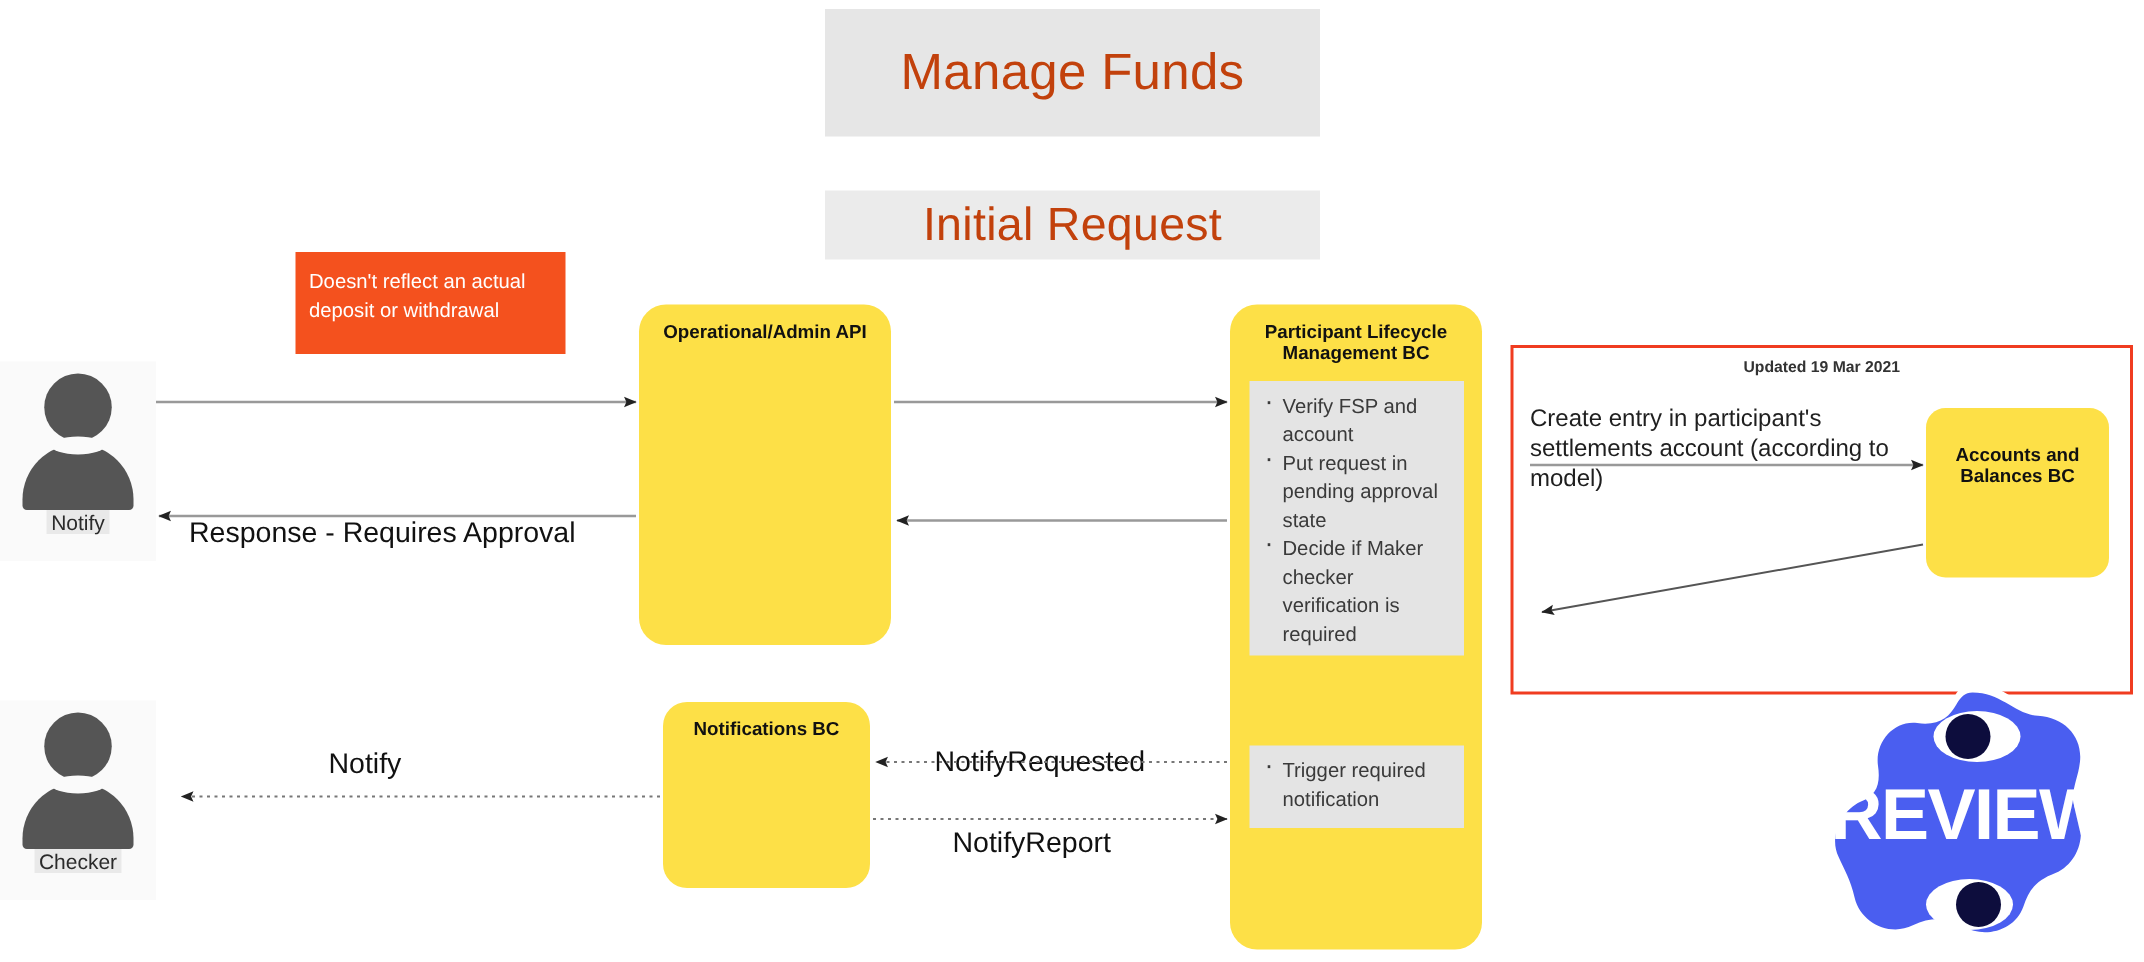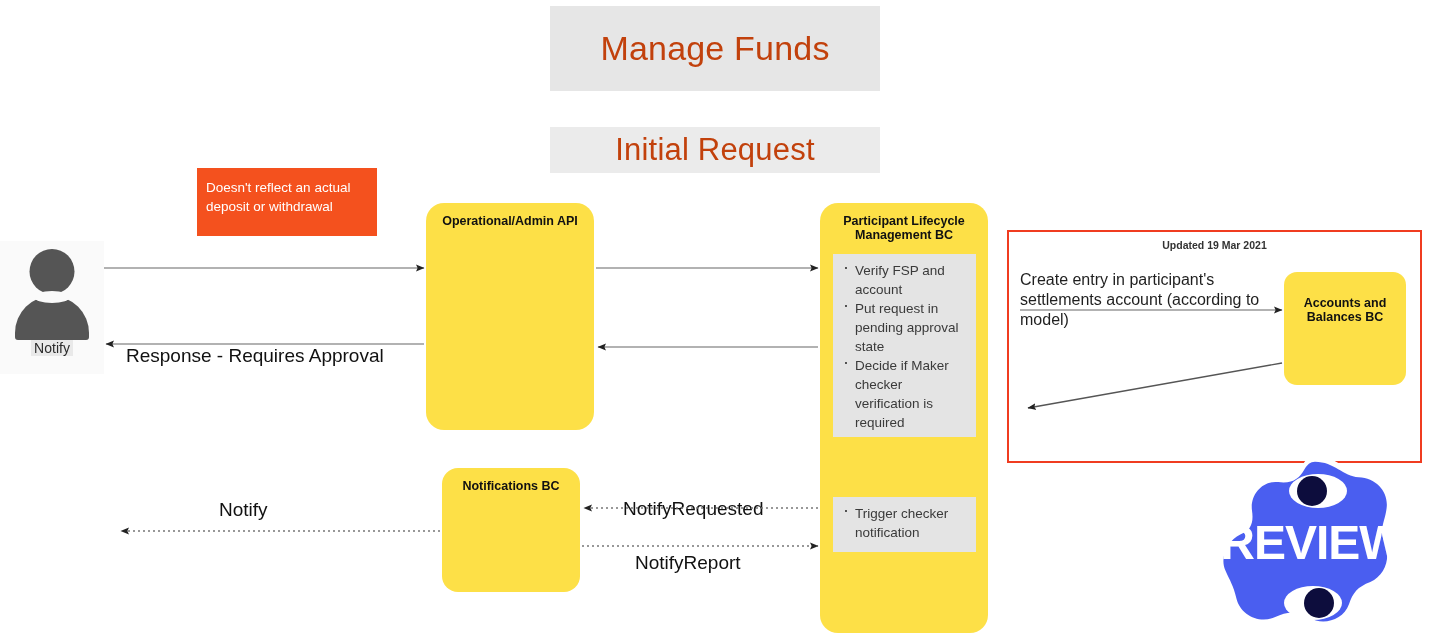--- a/index.html
+++ b/index.html
@@ -217,39 +217,46 @@
   <div id="note-orange">Doesn't reflect an actual deposit or withdrawal</div>
 
   <div class="actor" id="actor-maker">
     <div class="actor-avatar">
       <div class="avatar-head"></div>
       <div class="avatar-body"></div>
     </div>
     <div class="actor-label">Notify</div>
   </div>
 
+  <div class="actor" id="actor-checker">
+    <div class="actor-avatar">
+      <div class="avatar-head"></div>
+      <div class="avatar-body"></div>
+    </div>
+    <div class="actor-label">Checker</div>
+  </div>
 
   <div class="bc-box" id="box-admin-api">
     <div class="bc-title">Operational/Admin API</div>
   </div>
 
   <div class="bc-box" id="box-plm">
     <div class="bc-title">Participant Lifecycle Management BC</div>
   </div>
 
   <div class="bullet-panel" id="panel-plm-top">
     <ul>
       <li>Verify FSP and account</li>
       <li>Put request in pending approval state</li>
       <li>Decide if Maker checker verification is required</li>
     </ul>
   </div>
   <div class="bullet-panel" id="panel-plm-bottom">
     <ul>
-      <li>Trigger checker notification</li>
+      <li>Trigger required notification</li>
     </ul>
   </div>
 
   <div class="bc-box" id="box-notif">
     <div class="bc-title">Notifications BC</div>
   </div>
 
   <div id="red-region">
     <div id="updated-label">Updated 19 Mar 2021</div>
   </div>

